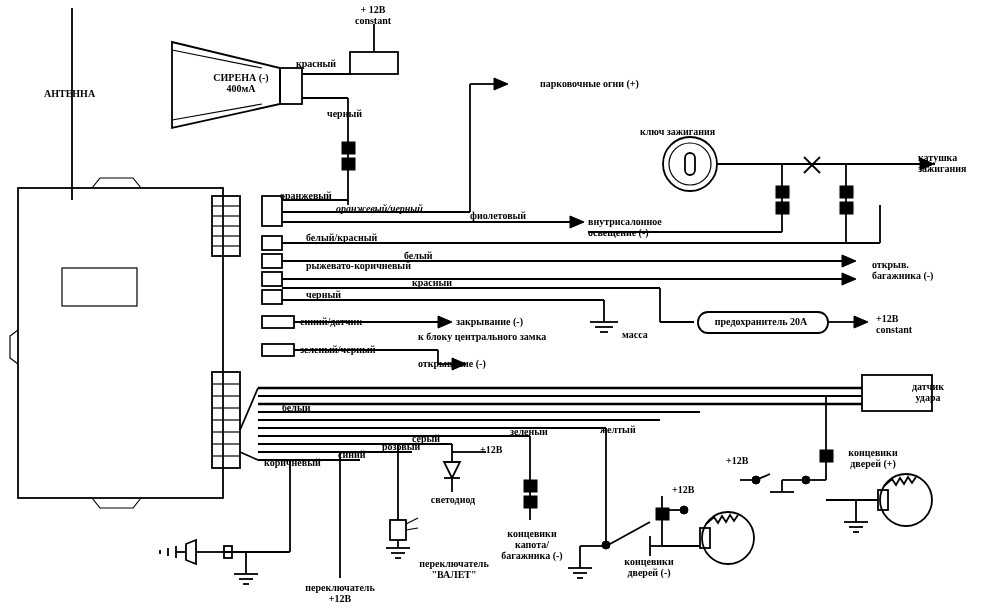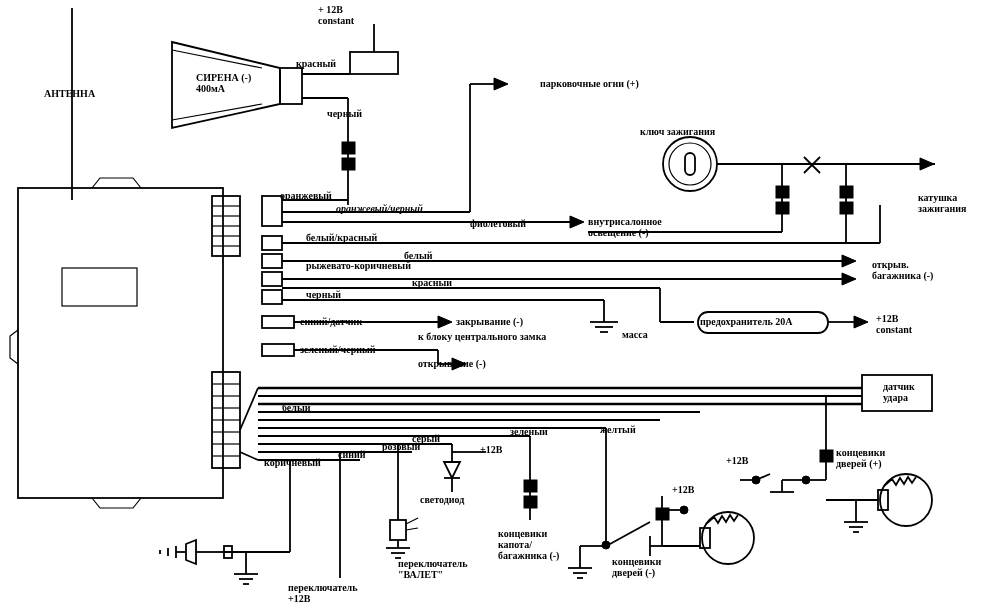--- a/index.html
+++ b/index.html
@@ -1,19 +1,19 @@
 <!DOCTYPE html>
 <html><head>
 <meta charset="utf-8">
 <style>
   html,body{margin:0;padding:0;background:#ffffff;}
   body{font-family:"Liberation Serif", serif;}
   #stage{position:relative;width:1000px;height:614px;background:#fff;overflow:hidden;}
   .lbl{position:absolute;font-weight:bold;font-size:10px;color:#000;line-height:11px;white-space:pre;}
-  .lbl.c{}
+  .lbl.c{text-align:center;}
   svg{position:absolute;left:0;top:0;}
   .ln{stroke:#000;fill:none;}
   .thin{stroke-width:1.2;}
   .med{stroke-width:1.8;}
   .thick{stroke-width:2.6;}
   .fillblk{fill:#000;stroke:#000;}
   .nofill{fill:none;}
 </style>
 </head>
 <body>
@@ -241,25 +241,25 @@
 
   <div class="lbl" style="left:44px;top:88px;">АНТЕННА</div>
   <div class="lbl c" style="left:318px;top:4px;width:110px;">+ 12В
 constant</div>
   <div class="lbl c" style="left:196px;top:72px;width:90px;">СИРЕНА (-)
 400мА</div>
   <div class="lbl" style="left:296px;top:58px;">красный</div>
   <div class="lbl" style="left:327px;top:108px;">черный</div>
   <div class="lbl" style="left:516px;top:78px;margin-left:24px;">парковочные огни (+)</div>
   <div class="lbl" style="left:640px;top:126px;">ключ зажигания</div>
-  <div class="lbl" style="left:918px;top:152px;margin-top:40px;">катушка
+  <div class="lbl" style="left:918px;top:152px;">катушка
 зажигания</div>
   <div class="lbl" style="left:280px;top:190px;">оранжевый</div>
   <div class="lbl" style="left:336px;top:203px;font-style:italic;">оранжевый/черный</div>
-  <div class="lbl" style="left:470px;top:218px;">фиолетовый</div>
+  <div class="lbl" style="left:470px;top:210px;">фиолетовый</div>
   <div class="lbl" style="left:588px;top:216px;">внутрисалонное
 освещение (-)</div>
   <div class="lbl" style="left:306px;top:232px;">белый/красный</div>
   <div class="lbl" style="left:404px;top:250px;">белый</div>
   <div class="lbl" style="left:306px;top:260px;">рыжевато-коричневый</div>
   <div class="lbl" style="left:412px;top:277px;">красный</div>
   <div class="lbl" style="left:872px;top:259px;">открыв.
 багажника (-)</div>
   <div class="lbl" style="left:306px;top:289px;">черный</div>
   <div class="lbl" style="left:622px;top:329px;">масса</div>

